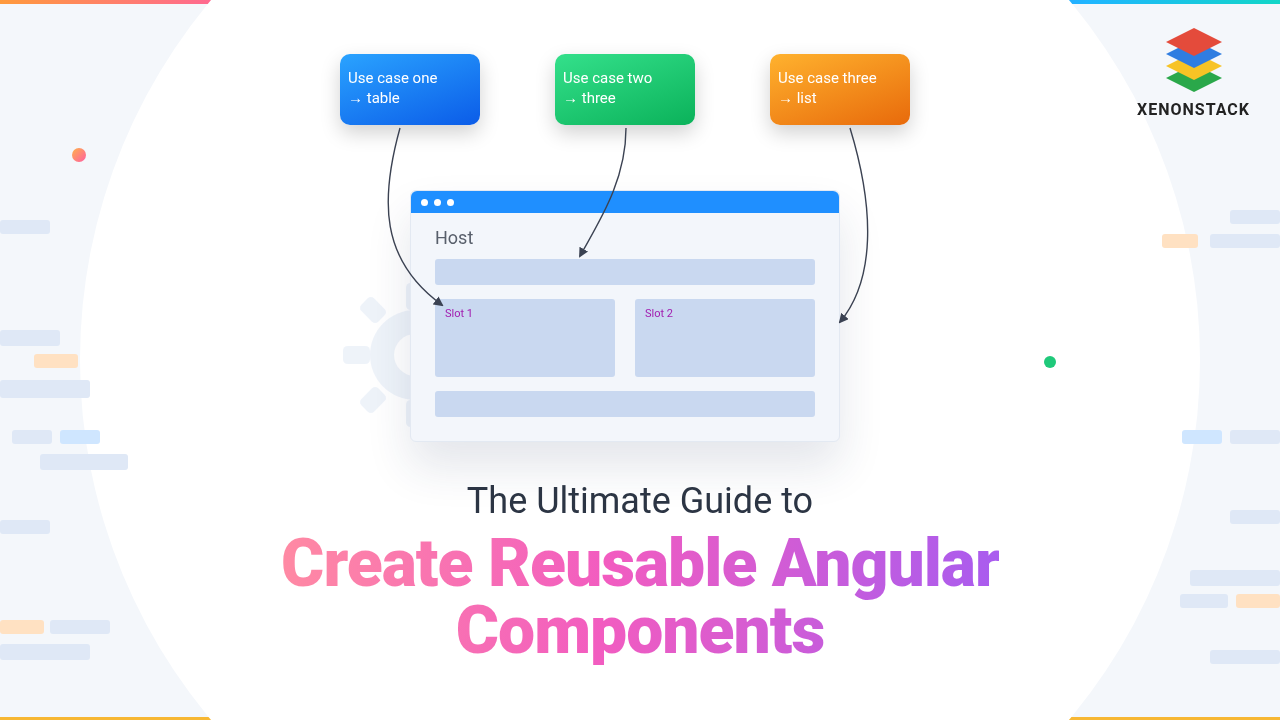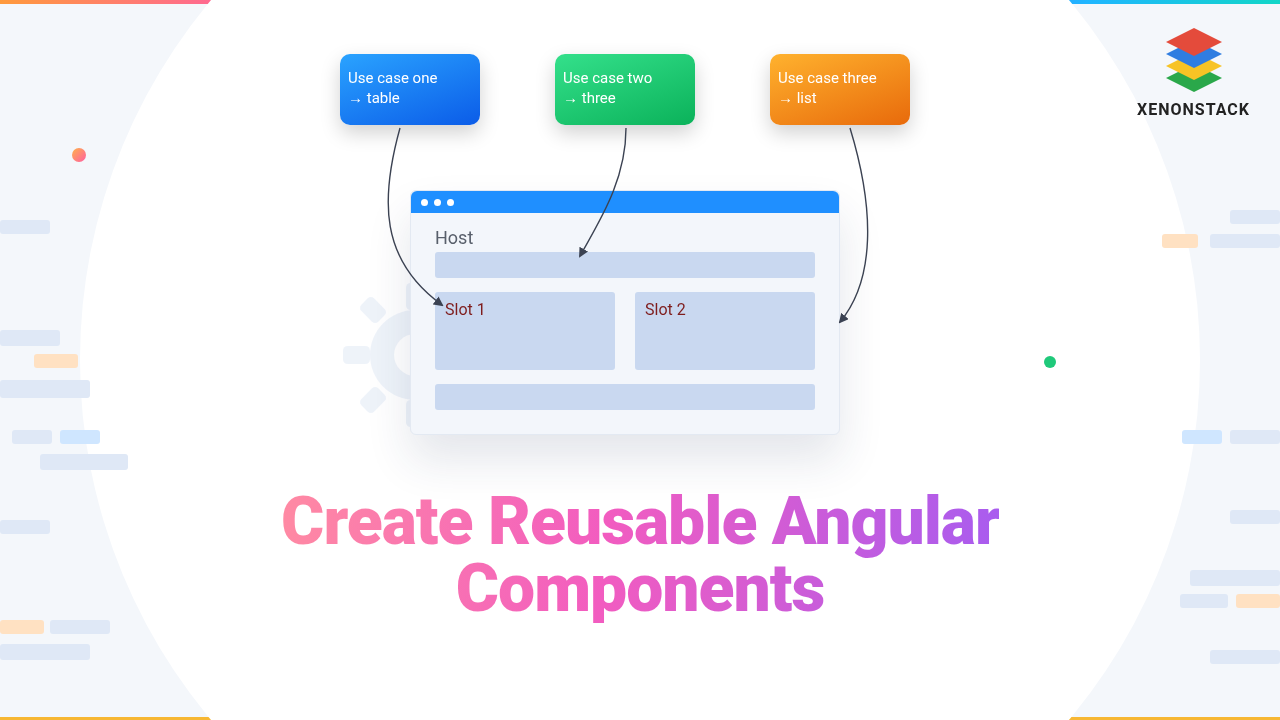--- a/index.html
+++ b/index.html
@@ -18,24 +18,24 @@
 
   .card { position: absolute; width: 140px; border-radius: 10px; padding: 14px 8px 16px; color: #fff; font-size: 15px; line-height: 1.35; box-shadow: 0 8px 20px rgba(0,0,0,.18); top: 54px; }
   .card-blue   { left: 340px; background: linear-gradient(160deg,#2aa3ff,#0b5ce8); }
   .card-green  { left: 555px; background: linear-gradient(160deg,#34e08b,#0bb25a); }
   .card-orange { left: 770px; background: linear-gradient(160deg,#ffb22e,#e86a0b); }
 
   .host-window { position: absolute; left: 410px; top: 190px; width: 430px; background: #f3f6fb; border: 1px solid #e3e9f2; border-radius: 6px; box-shadow: 0 25px 45px rgba(30,50,90,.12); }
   .win-bar { height: 22px; background: #1f8fff; border-radius: 6px 6px 0 0; display: flex; align-items: center; padding-left: 10px; gap: 6px; }
   .win-bar span { width: 7px; height: 7px; border-radius: 50%; background: #fff; display: block; }
   .host-body { padding: 14px 24px 24px; }
-  .host-label { font-size: 18px; color: #585f6b; margin-bottom: 4px; }
+  .host-label { font-size: 18px; color: #585f6b; margin-bottom: 11px; }
   .bar-full { height: 26px; background: #c9d8f0; border-radius: 3px; margin-bottom: 14px; }
   .slots { display: flex; gap: 20px; margin-bottom: 14px; }
-  .slot { flex: 1; height: 78px; background: #c9d8f0; border-radius: 3px; padding: 8px 10px; font-size: 16px; color: #7f1d1d; }
+  .slot { flex: 1; height: 78px; background: #c9d8f0; border-radius: 3px; padding: 8px 10px; font-size: 11px; color: #a21caf; }
   .bar-full.last { margin-bottom: 0; }
 
   .title-block { position: absolute; left: 0; right: 0; top: 480px; text-align: center; }
   .title-sub { font-size: 36px; color: #2c3544; font-weight: 400; }
   .title-main { font-size: 66px; font-weight: 900; line-height: 1.02; letter-spacing: -1px;
     background: linear-gradient(95deg,#ff8aa3 0%,#f25cc0 45%,#a75cf0 100%);
     -webkit-background-clip: text; background-clip: text; color: transparent; margin-top: 8px; display: inline-block; }
 
   .arrows { position: absolute; left: 0; top: 0; pointer-events: none; }
 
@@ -148,17 +148,18 @@
     <marker id="ah" viewBox="0 0 10 10" refX="8" refY="5" markerWidth="7" markerHeight="7" orient="auto-start-reverse">
       <path d="M0,0 L10,5 L0,10 z" fill="#3b4252"></path>
     </marker>
   </defs>
   <path d="M400,128 C380,200 380,260 442,305" fill="none" stroke="#3b4252" stroke-width="1.4" marker-end="url(#ah)"></path>
   <path d="M626,128 C626,180 600,220 580,256" fill="none" stroke="#3b4252" stroke-width="1.4" marker-end="url(#ah)"></path>
   <path d="M850,128 C875,210 875,280 840,322" fill="none" stroke="#3b4252" stroke-width="1.4" marker-end="url(#ah)"></path>
 </svg>
 
 <div class="title-block">
+  <div class="title-sub">The Ultimate Guide to</div>
   <div class="title-main">
     <span>Create Reusable Angular</span><br>
     <span>Components</span>
   </div>
 </div>
 
 </body></html>

